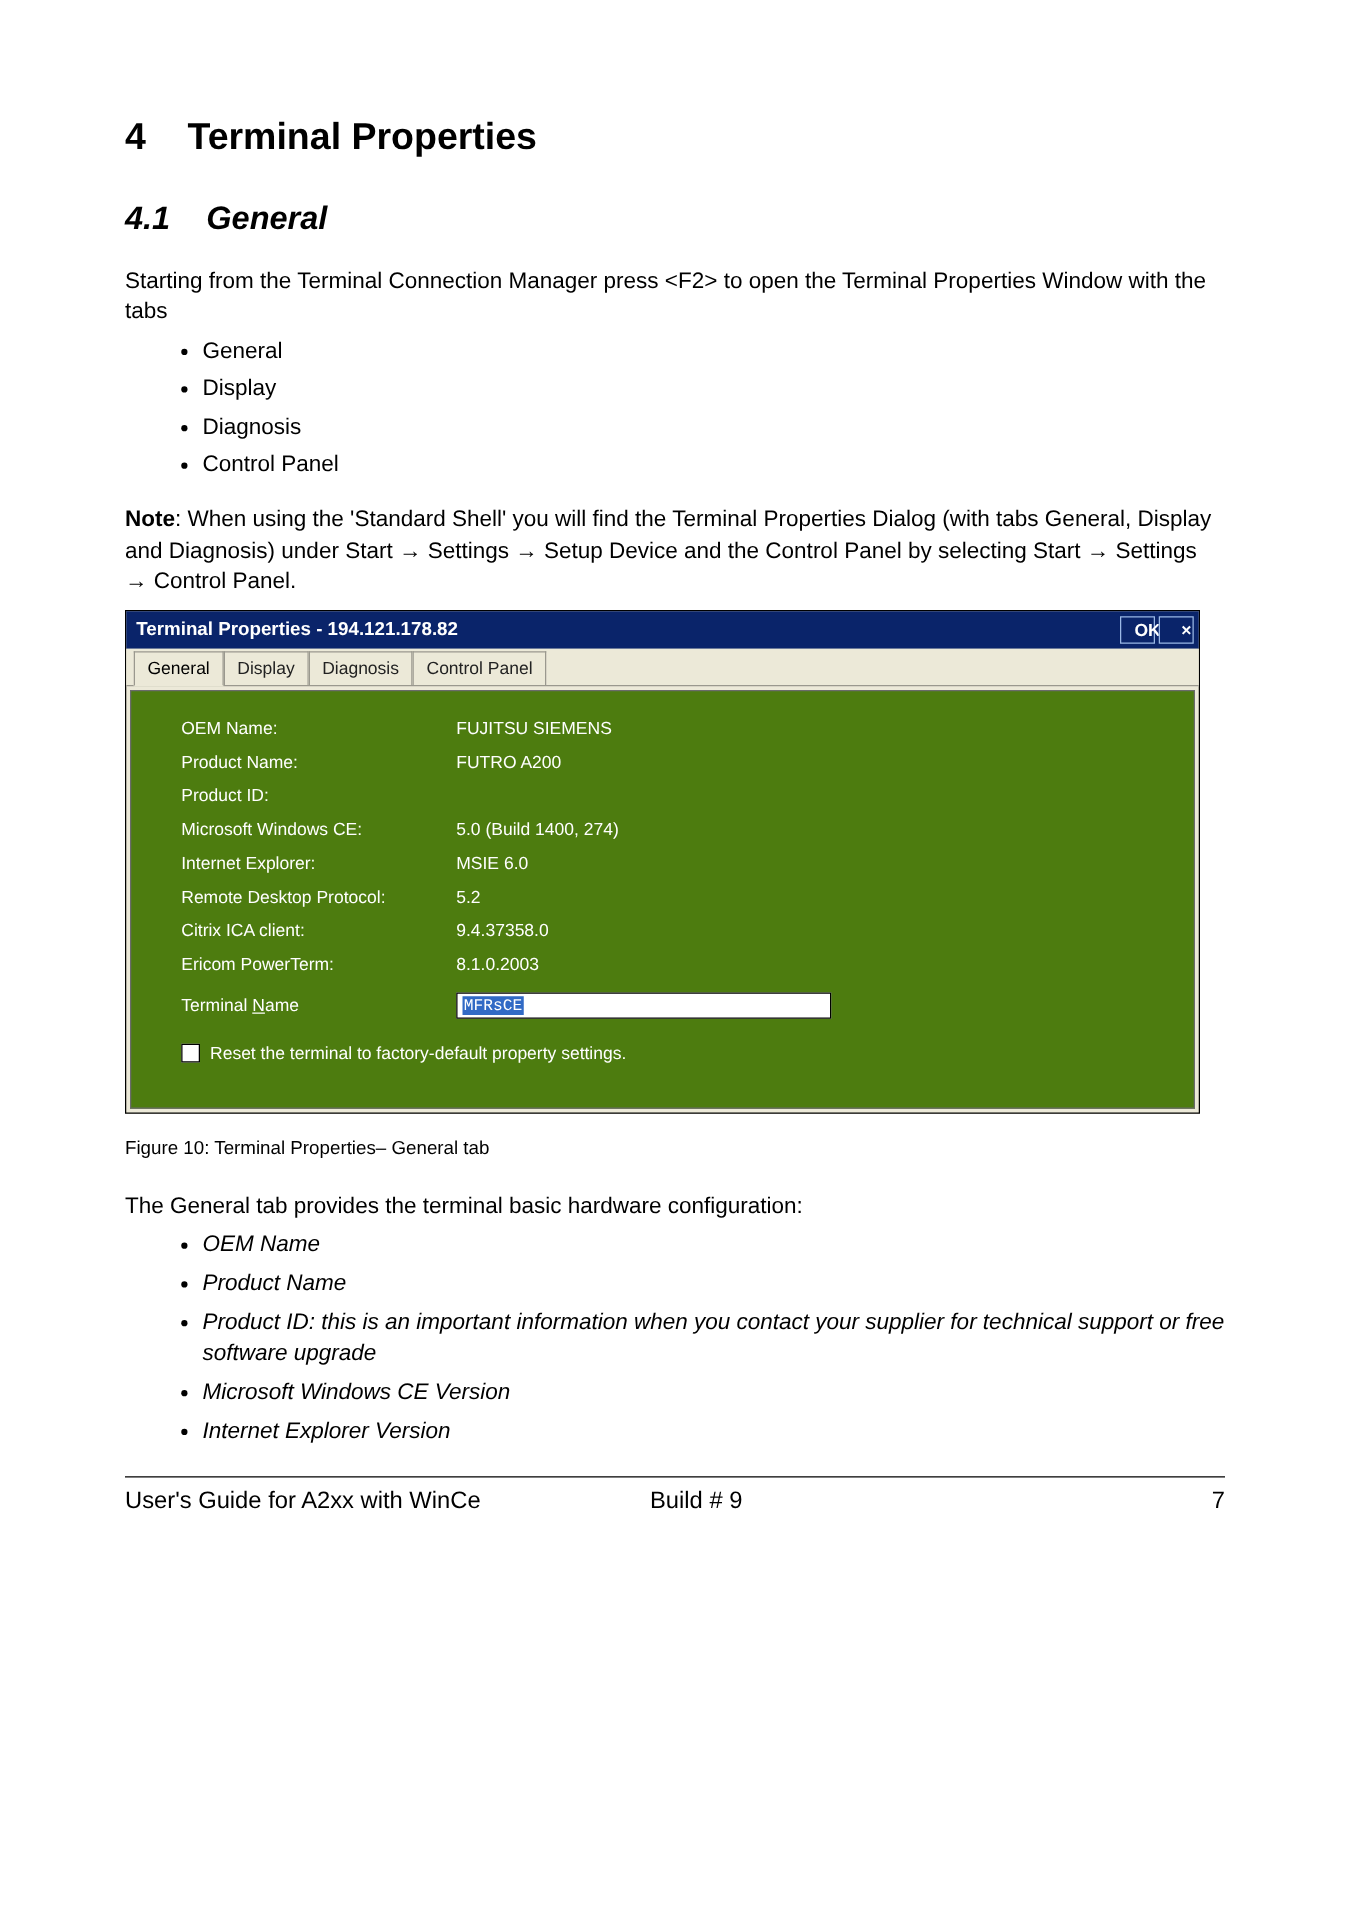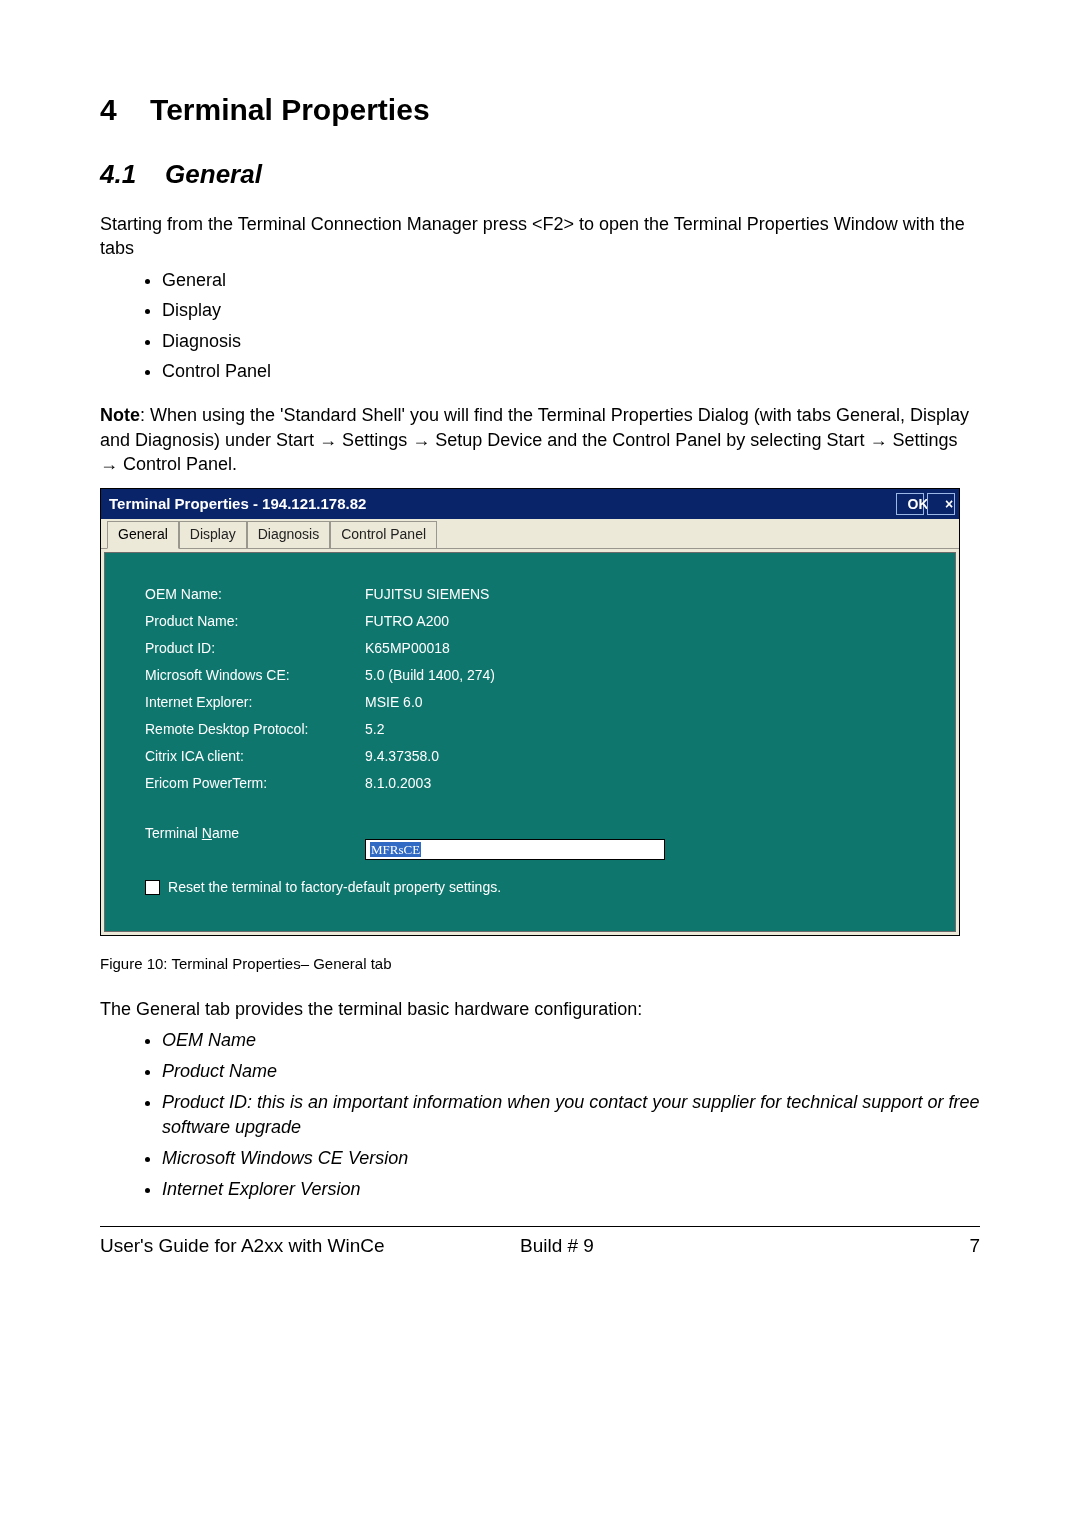--- a/index.html
+++ b/index.html
@@ -86,50 +86,49 @@
   }
   .tab.active {
     background: #ece9d8;
     border-bottom: 1px solid #ece9d8;
     z-index: 2;
     top: 1px;
     font-weight: normal;
   }
   .tab.inactive { color: #222; }
   .tab-body {
-    background: #0f766e;
-    padding: 24px 20px 34px 40px;
+    background: #4d7c0f;
+    padding: 12px 20px 34px 40px;
     color: #fff;
     font-family: Tahoma, Arial, sans-serif;
     font-size: 14px;
     margin: 3px;
     border: 1px solid #6b6b6b;
   }
   .kv-row {
     display: flex;
     align-items: center;
     margin: 8px 0;
   }
   .kv-label {
     width: 220px;
     flex: 0 0 220px;
   }
   .kv-value { flex: 1; }
   .kv-row .u { text-decoration: underline; }
   .terminal-name-input {
     background: #fff;
     color: #000;
-    font-family: Liberation Serif, serif;
+    font-family: Liberation Mono, monospace;
     font-size: 13px;
     width: 300px;
     height: 21px;
     padding: 1px 4px;
     border: 1px solid #000;
     display: inline-block;
-    margin-top: 33px;
   }
   .terminal-name-input .sel {
     background: #316ac5;
     color: #fff;
     padding: 0 1px;
   }
   .chk-row {
     display: flex;
     align-items: center;
     margin-top: 18px;
@@ -219,21 +218,20 @@
     <div class="kv-row">
       <div class="kv-label">OEM Name:</div>
       <div class="kv-value">FUJITSU SIEMENS</div>
     </div>
     <div class="kv-row">
       <div class="kv-label">Product Name:</div>
       <div class="kv-value">FUTRO A200</div>
     </div>
     <div class="kv-row">
       <div class="kv-label">Product ID:</div>
-      <div class="kv-value">K65MP00018</div>
     </div>
     <div class="kv-row">
       <div class="kv-label">Microsoft Windows CE:</div>
       <div class="kv-value">5.0  (Build 1400, 274)</div>
     </div>
     <div class="kv-row">
       <div class="kv-label">Internet Explorer:</div>
       <div class="kv-value">MSIE 6.0</div>
     </div>
     <div class="kv-row">

